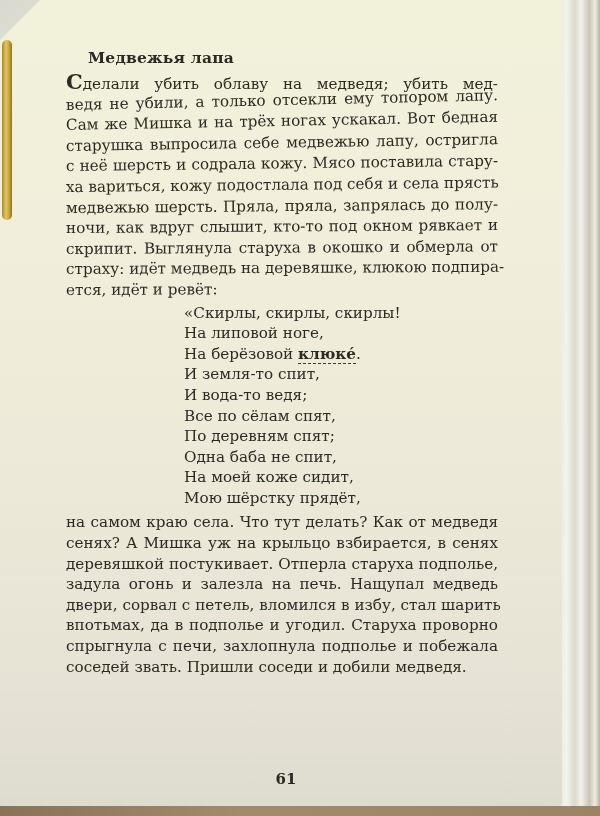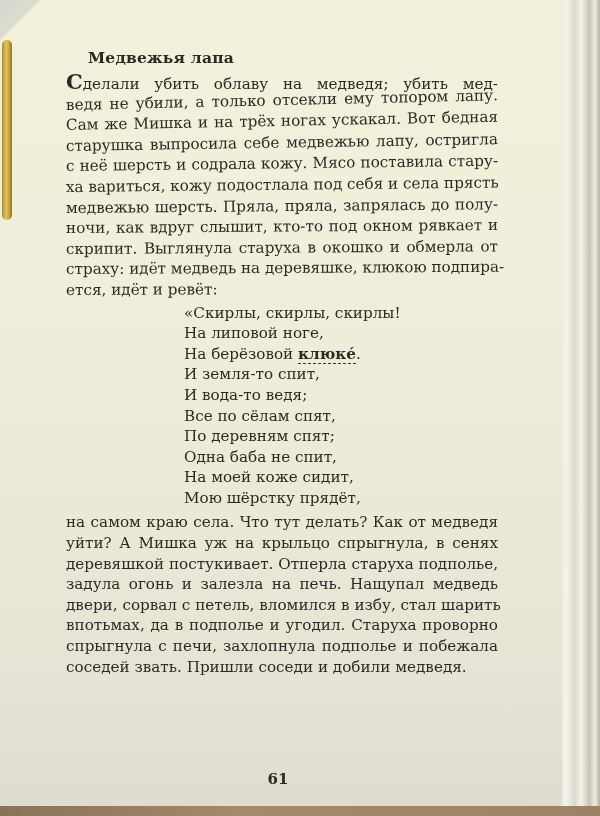--- a/index.html
+++ b/index.html
@@ -121,21 +121,21 @@
       font-weight: bold;
     }
     .p2 {
       margin-top: 2px;
     }
     .p2 .line.indent {
       padding-left: 22px;
     }
     .page-number {
       position: absolute;
-      left: 8px;
+      left: 16px;
       width: 486px;
       top: 770px;
       text-align: center;
       font-size: 15px;
       font-weight: bold;
       color: #2b2a24;
       padding-left: 12px;
     }
     .page-number span {
       display: inline-block;
@@ -174,21 +174,21 @@
       <span class="vline">И вода-то ведя;</span>
       <span class="vline">Все по сёлам спят,</span>
       <span class="vline">По деревням спят;</span>
       <span class="vline">Одна баба не спит,</span>
       <span class="vline">На моей коже сидит,</span>
       <span class="vline">Мою шёрстку прядёт,</span>
     </div>
 
     <div class="para p2">
       <span class="line">на самом краю села. Что тут делать? Как от медведя</span>
-      <span class="line">уйти? А Мишка уж на крыльцо спрыгнула, в сенях</span>
+      <span class="line">сенях? А Мишка уж на крыльцо взбирается, в сенях</span>
       <span class="line">деревяшкой постукивает. Отперла старуха подполье,</span>
       <span class="line">задула огонь и залезла на печь. Нащупал медведь</span>
       <span class="line">двери, сорвал с петель, вломился в избу, стал шарить</span>
       <span class="line">впотьмах, да в подполье и угодил. Старуха проворно</span>
       <span class="line">спрыгнула с печи, захлопнула подполье и побежала</span>
       <span class="line last">соседей звать. Пришли соседи и добили медведя.</span>
     </div>
   </div>
 
   <div class="page-number"><span>61</span></div>

